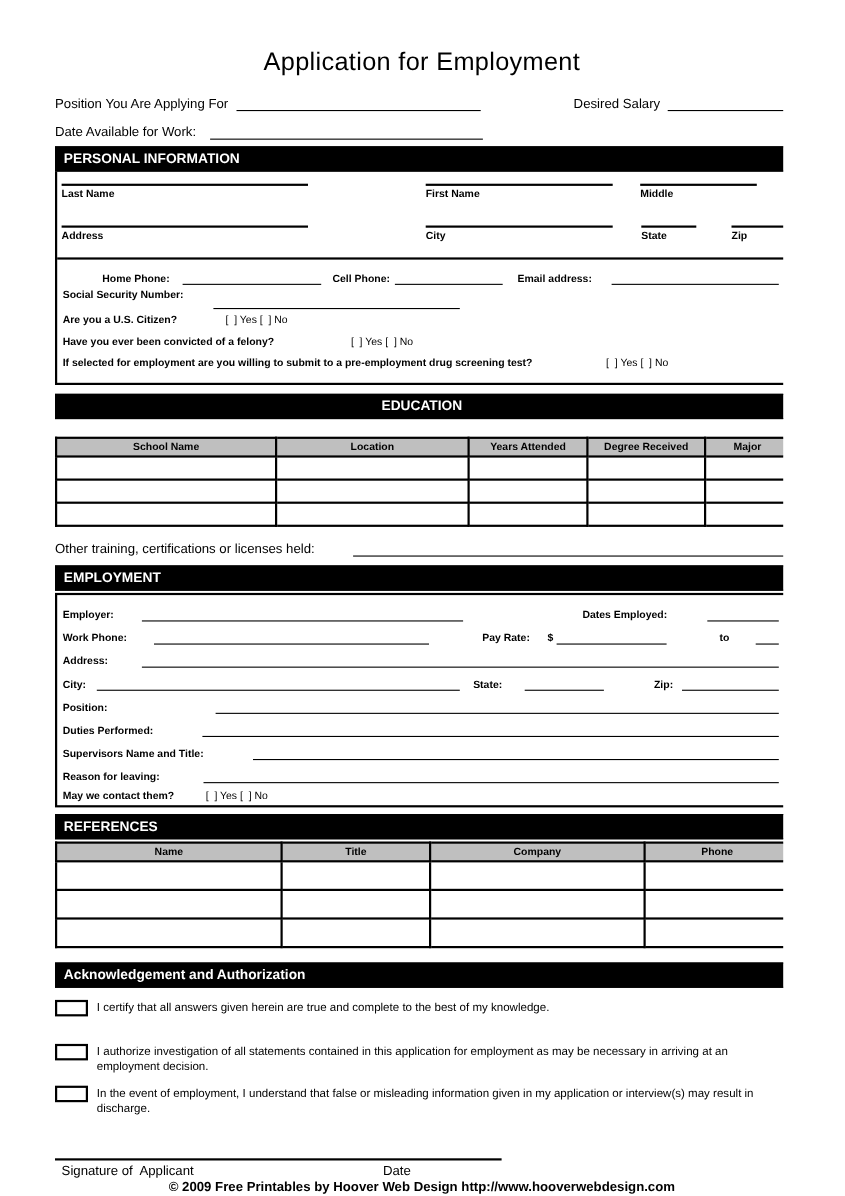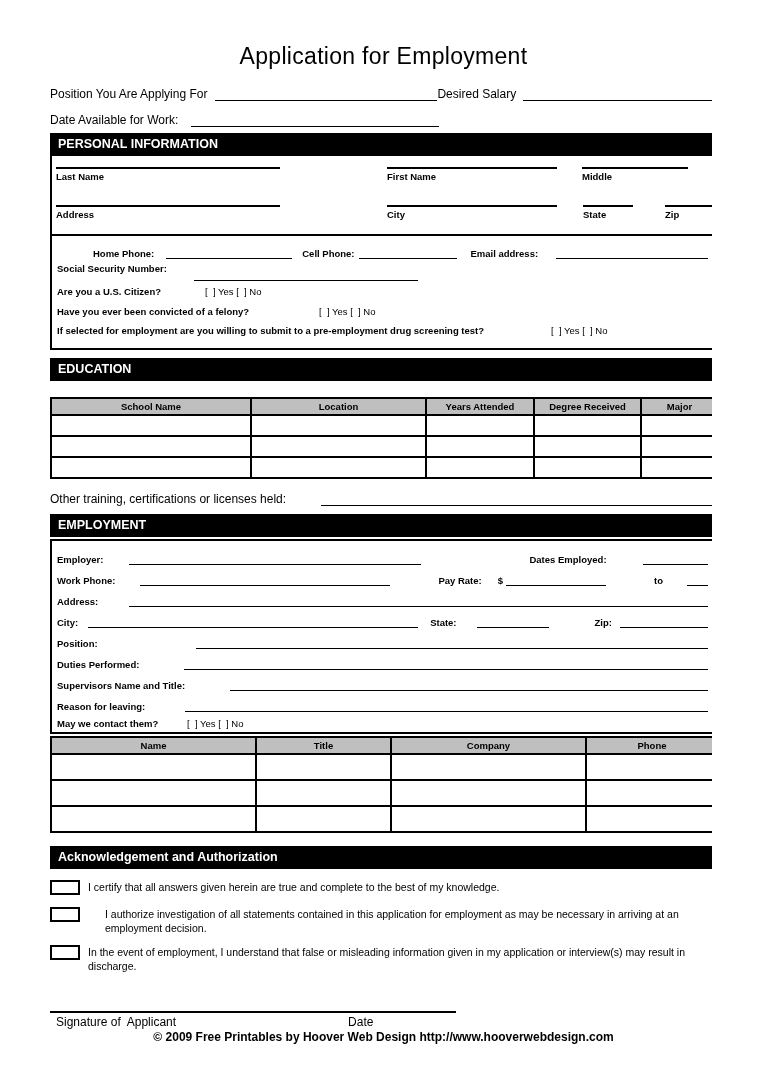--- a/index.html
+++ b/index.html
@@ -19,21 +19,21 @@
   .toprow2 { margin-top:9px; height:17px; }
   .wline { border-bottom:1.5px solid #000; height:14px; display:inline-block; }
   .pre { white-space:pre; }
 
   .bar {
     background:#000; color:#ffffff; font-weight:bold;
     font-size:12.5px; line-height:15px; padding:3px 7px;
     border:1px solid #000;
   }
   .bar-personal { margin-top:6px; }
-  .bar-education { margin-top:8px; }
+  .bar-education { margin-top:8px;text-align:center; }
   .bar-employment { margin-top:8px; }
   .bar-references { margin-top:6px; }
   .bar-ack { margin-top:13px; }
 
   
   .pbox { border:2px solid #000; border-top:none; }
   .name-rows { position:relative; height:80px; border-bottom:2px solid #000; }
   .pf { position:absolute; border-top:2px solid #000; padding-top:2px; font-weight:bold; font-size:9.5px; }
 
   .prow { display:flex; align-items:flex-end; padding:0 5px; font-size:9.5px; }
@@ -71,41 +71,41 @@
   .erow .lbl { font-weight:bold; white-space:nowrap; }
   .erow .wline { height:12px; }
   .erow-last { height:17px; }
   .grow { flex:1 1 auto; }
 
   
   .ack-item { display:flex; align-items:flex-start; font-size:10.5px; line-height:14px; }
   .ack-box { flex:none; width:30px; height:15px; border:2px solid #000; margin-right:8px; background:#fff; }
   .ack-text { max-width:598px; }
   .ack1 { margin-top:11px; }
-  .ack2 { margin-top:12px;gap:17px; }
+  .ack2 { margin-top:25px; }
   .ack3 { margin-top:10px; }
 
   
   .sig-line { margin-top:38px; width:406px; border-bottom:2px solid #000; height:0; }
   .sig-labels { display:flex; font-size:12px; margin-top:2px; padding-left:6px; }
   .sig-date { margin-left:172px; }
   .footer { text-align:center; font-size:12px; font-weight:bold; margin-top:1px; }
 </style>
 </head>
 <body>
 
 <div class="page">
   <div class="content">
 
     <div class="title">Application for Employment</div>
 
     <div class="toprow toprow1">
       <span>Position You Are Applying For</span>
       <span class="wline" style="width:222px; margin-left:8px;"></span>
-      <span style="">Desired Salary</span>
+      <span style="margin-left:84px;">Desired Salary</span>
       <span class="wline grow" style="margin-left:7px;"></span>
     </div>
 
     <div class="toprow toprow2">
       <span>Date Available for Work:</span>
       <span class="wline" style="width:248px; margin-left:13px;"></span>
     </div>
 
     <div class="bar bar-personal">PERSONAL INFORMATION</div>
 
@@ -242,20 +242,21 @@
       <div class="erow">
         <span class="lbl">Reason for leaving:</span>
         <span class="wline grow" style="margin-left:40px; margin-right:2px;"></span>
       </div>
       <div class="erow erow-last">
         <span class="lbl" style="width:130px;">May we contact them?</span>
         <span class="yesno">[  ] Yes [  ] No</span>
       </div>
     </div>
 
+    <div class="bar bar-references">REFERENCES</div>
 
     <table class="ref-table">
       <colgroup>
         <col style="width:205px">
           <col style="width:135px">
           <col style="width:195px">
           <col style="width:132px">
       </colgroup>
       <thead>
         <tr>

